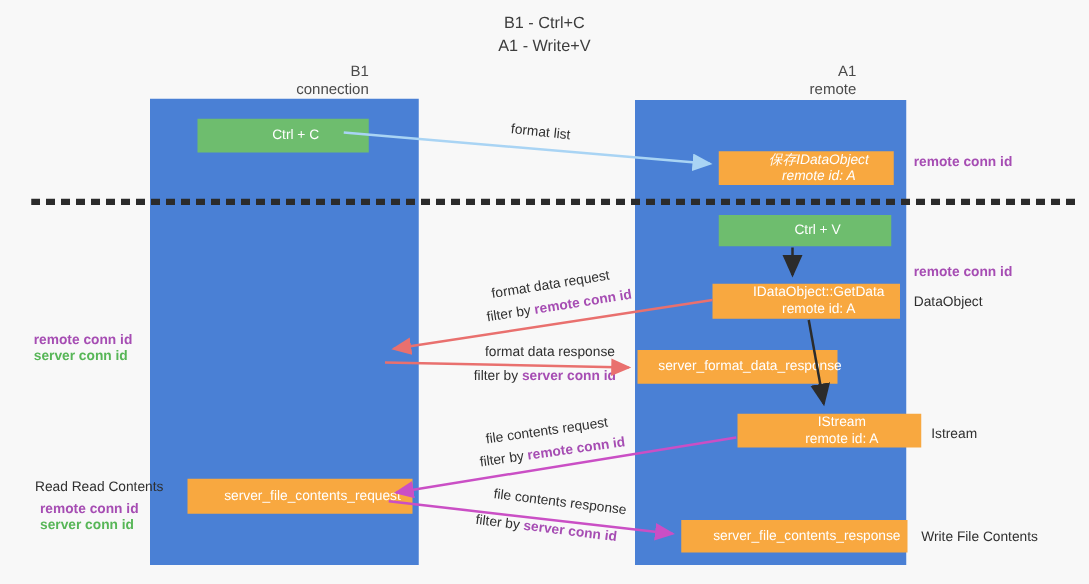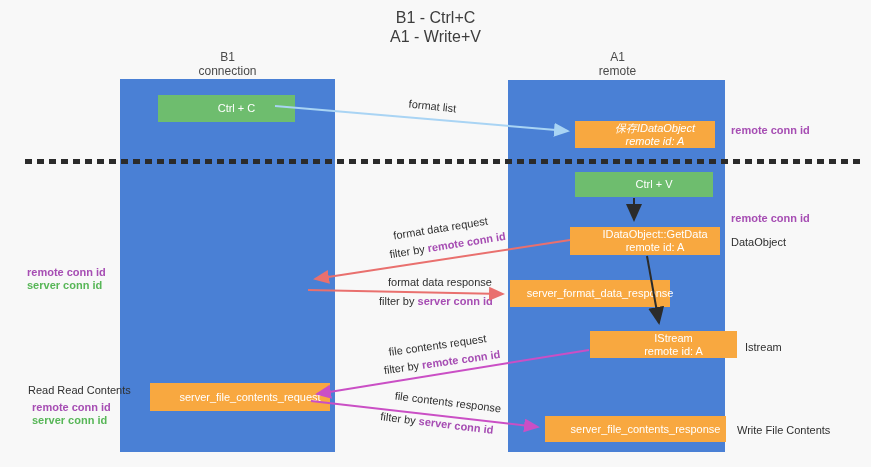--- a/index.html
+++ b/index.html
@@ -8,24 +8,24 @@
     background:#f8f8f8;
   }
   .canvas{
     position:relative;
     width:871px;height:467px;
     background:#f8f8f8;
     overflow:hidden;
   }
   .title{
     position:absolute;left:0;top:8px;width:871px;
-    text-align:center;color:#3d3d3d;font-size:16px;line-height:19px;
+    text-align:center;color:#3d3d3d;font-size:13px;line-height:19px;
   }
   .lane-header{
-    position:absolute;text-align:center;color:#4a4a4a;
+    position:absolute;text-align:right;color:#4a4a4a;
     font-size:12px;line-height:14px;
   }
   .lane{
     position:absolute;background:#4a80d5;
   }
   .lane-left{left:120px;top:79px;width:215px;height:373px;}
   .lane-right{left:508px;top:80px;width:217px;height:372px;}
   .dashline{
     position:absolute;left:25px;top:159px;width:835px;height:5px;
     background:repeating-linear-gradient(90deg,#2b2b2b 0 7px,transparent 7px 12px);

